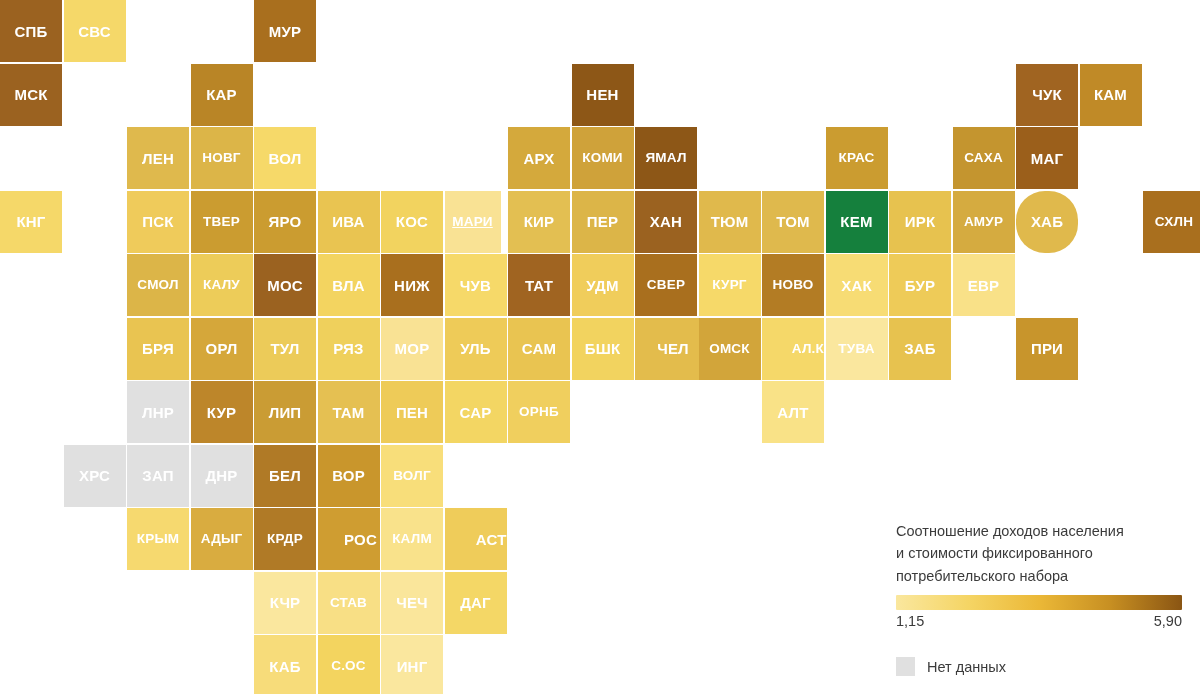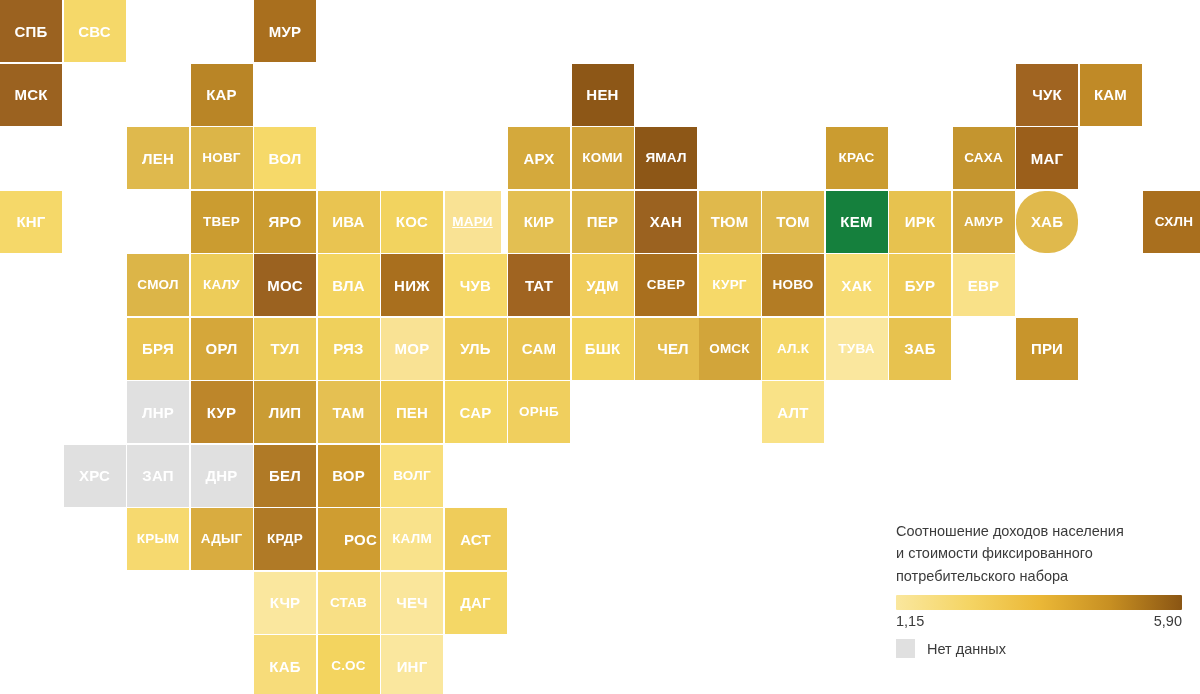--- a/index.html
+++ b/index.html
@@ -69,21 +69,21 @@
     display: flex;
     justify-content: space-between;
     width: 286px;
     margin-top: 3px;
     color: #3b3b3b;
     font-size: 14.5px;
   }
   #legend-nodata {
     display: flex;
     align-items: center;
-    margin-top: 10px;
+    margin-top: 28px;
   }
   #legend-nodata-swatch {
     width: 19px;
     height: 19px;
     background: #e0e0e0;
     margin-right: 12px;
     flex: none;
   }
   #legend-nodata-label {
     color: #3b3b3b;
@@ -141,20 +141,23 @@
     </div>
     <div class="tile long" style="left: 952.5px; top: 127px; width: 62px; height: 62px; background: rgb(196, 149, 47);">
       <span class="lbl">САХА</span>
     </div>
     <div class="tile" style="left: 1016px; top: 127px; width: 62px; height: 62px; background: rgb(155, 95, 27);">
       <span class="lbl">МАГ</span>
     </div>
     <div class="tile" style="left: 0px; top: 190.5px; width: 62px; height: 62px; background: rgb(245, 216, 105);">
       <span class="lbl">КНГ</span>
     </div>
+    <div class="tile" style="left: 127px; top: 190.5px; width: 62px; height: 62px; background: rgb(239, 203, 91);">
+      <span class="lbl">ПСК</span>
+    </div>
     <div class="tile long" style="left: 190.5px; top: 190.5px; width: 62px; height: 62px; background: rgb(203, 156, 48);">
       <span class="lbl">ТВЕР</span>
     </div>
     <div class="tile" style="left: 254px; top: 190.5px; width: 62px; height: 62px; background: rgb(203, 156, 48);">
       <span class="lbl">ЯРО</span>
     </div>
     <div class="tile" style="left: 317.5px; top: 190.5px; width: 62px; height: 62px; background: rgb(233, 196, 81);">
       <span class="lbl">ИВА</span>
     </div>
     <div class="tile" style="left: 381px; top: 190.5px; width: 62px; height: 62px; background: rgb(242, 211, 95);">
@@ -258,21 +261,21 @@
     </div>
     <div class="tile" style="left: 571.5px; top: 317.5px; width: 62px; height: 62px; background: rgb(242, 211, 95);">
       <span class="lbl">БШК</span>
     </div>
     <div class="tile" style="left: 635px; top: 317.5px; width: 76px; height: 62px; background: rgb(227, 188, 76); justify-content: center;">
       <span class="lbl">ЧЕЛ</span>
     </div>
     <div class="tile long" style="left: 698.5px; top: 317.5px; width: 62px; height: 62px; background: rgb(210, 165, 58);">
       <span class="lbl">ОМСК</span>
     </div>
-    <div class="tile long" style="left: 762px; top: 317.5px; width: 62px; height: 62px; background: rgb(245, 216, 105);">
+    <div class="tile long" style="left: 762px; top: 317.5px; width: 62px; height: 62px; background: rgb(245, 216, 105); justify-content: flex-end;">
       <span class="lbl">АЛ.К</span>
     </div>
     <div class="tile long" style="left: 825.5px; top: 317.5px; width: 62px; height: 62px; background: rgb(250, 231, 158);">
       <span class="lbl">ТУВА</span>
     </div>
     <div class="tile" style="left: 889px; top: 317.5px; width: 62px; height: 62px; background: rgb(231, 194, 79);">
       <span class="lbl">ЗАБ</span>
     </div>
     <div class="tile" style="left: 1016px; top: 317.5px; width: 62px; height: 62px; background: rgb(200, 149, 44);">
       <span class="lbl">ПРИ</span>
@@ -327,21 +330,21 @@
     </div>
     <div class="tile long" style="left: 254px; top: 508px; width: 62px; height: 62px; background: rgb(176, 122, 38);">
       <span class="lbl">КРДР</span>
     </div>
     <div class="tile" style="left: 317.5px; top: 508px; width: 62px; height: 62px; background: rgb(207, 157, 49); padding-left: 24px;">
       <span class="lbl">РОС</span>
     </div>
     <div class="tile long" style="left: 381px; top: 508px; width: 62px; height: 62px; background: rgb(249, 226, 139);">
       <span class="lbl">КАЛМ</span>
     </div>
-    <div class="tile" style="left: 444.5px; top: 508px; width: 62px; height: 62px; background: rgb(239, 204, 90);">
+    <div class="tile" style="left: 444.5px; top: 508px; width: 62px; height: 62px; background: rgb(239, 204, 90); justify-content: flex-end;">
       <span class="lbl">АСТ</span>
     </div>
     <div class="tile" style="left: 254px; top: 571.5px; width: 62px; height: 62px; background: rgb(250, 231, 158);">
       <span class="lbl">КЧР</span>
     </div>
     <div class="tile long" style="left: 317.5px; top: 571.5px; width: 62px; height: 62px; background: rgb(248, 223, 133);">
       <span class="lbl">СТАВ</span>
     </div>
     <div class="tile" style="left: 381px; top: 571.5px; width: 62px; height: 62px; background: rgb(250, 230, 155);">
       <span class="lbl">ЧЕЧ</span>

